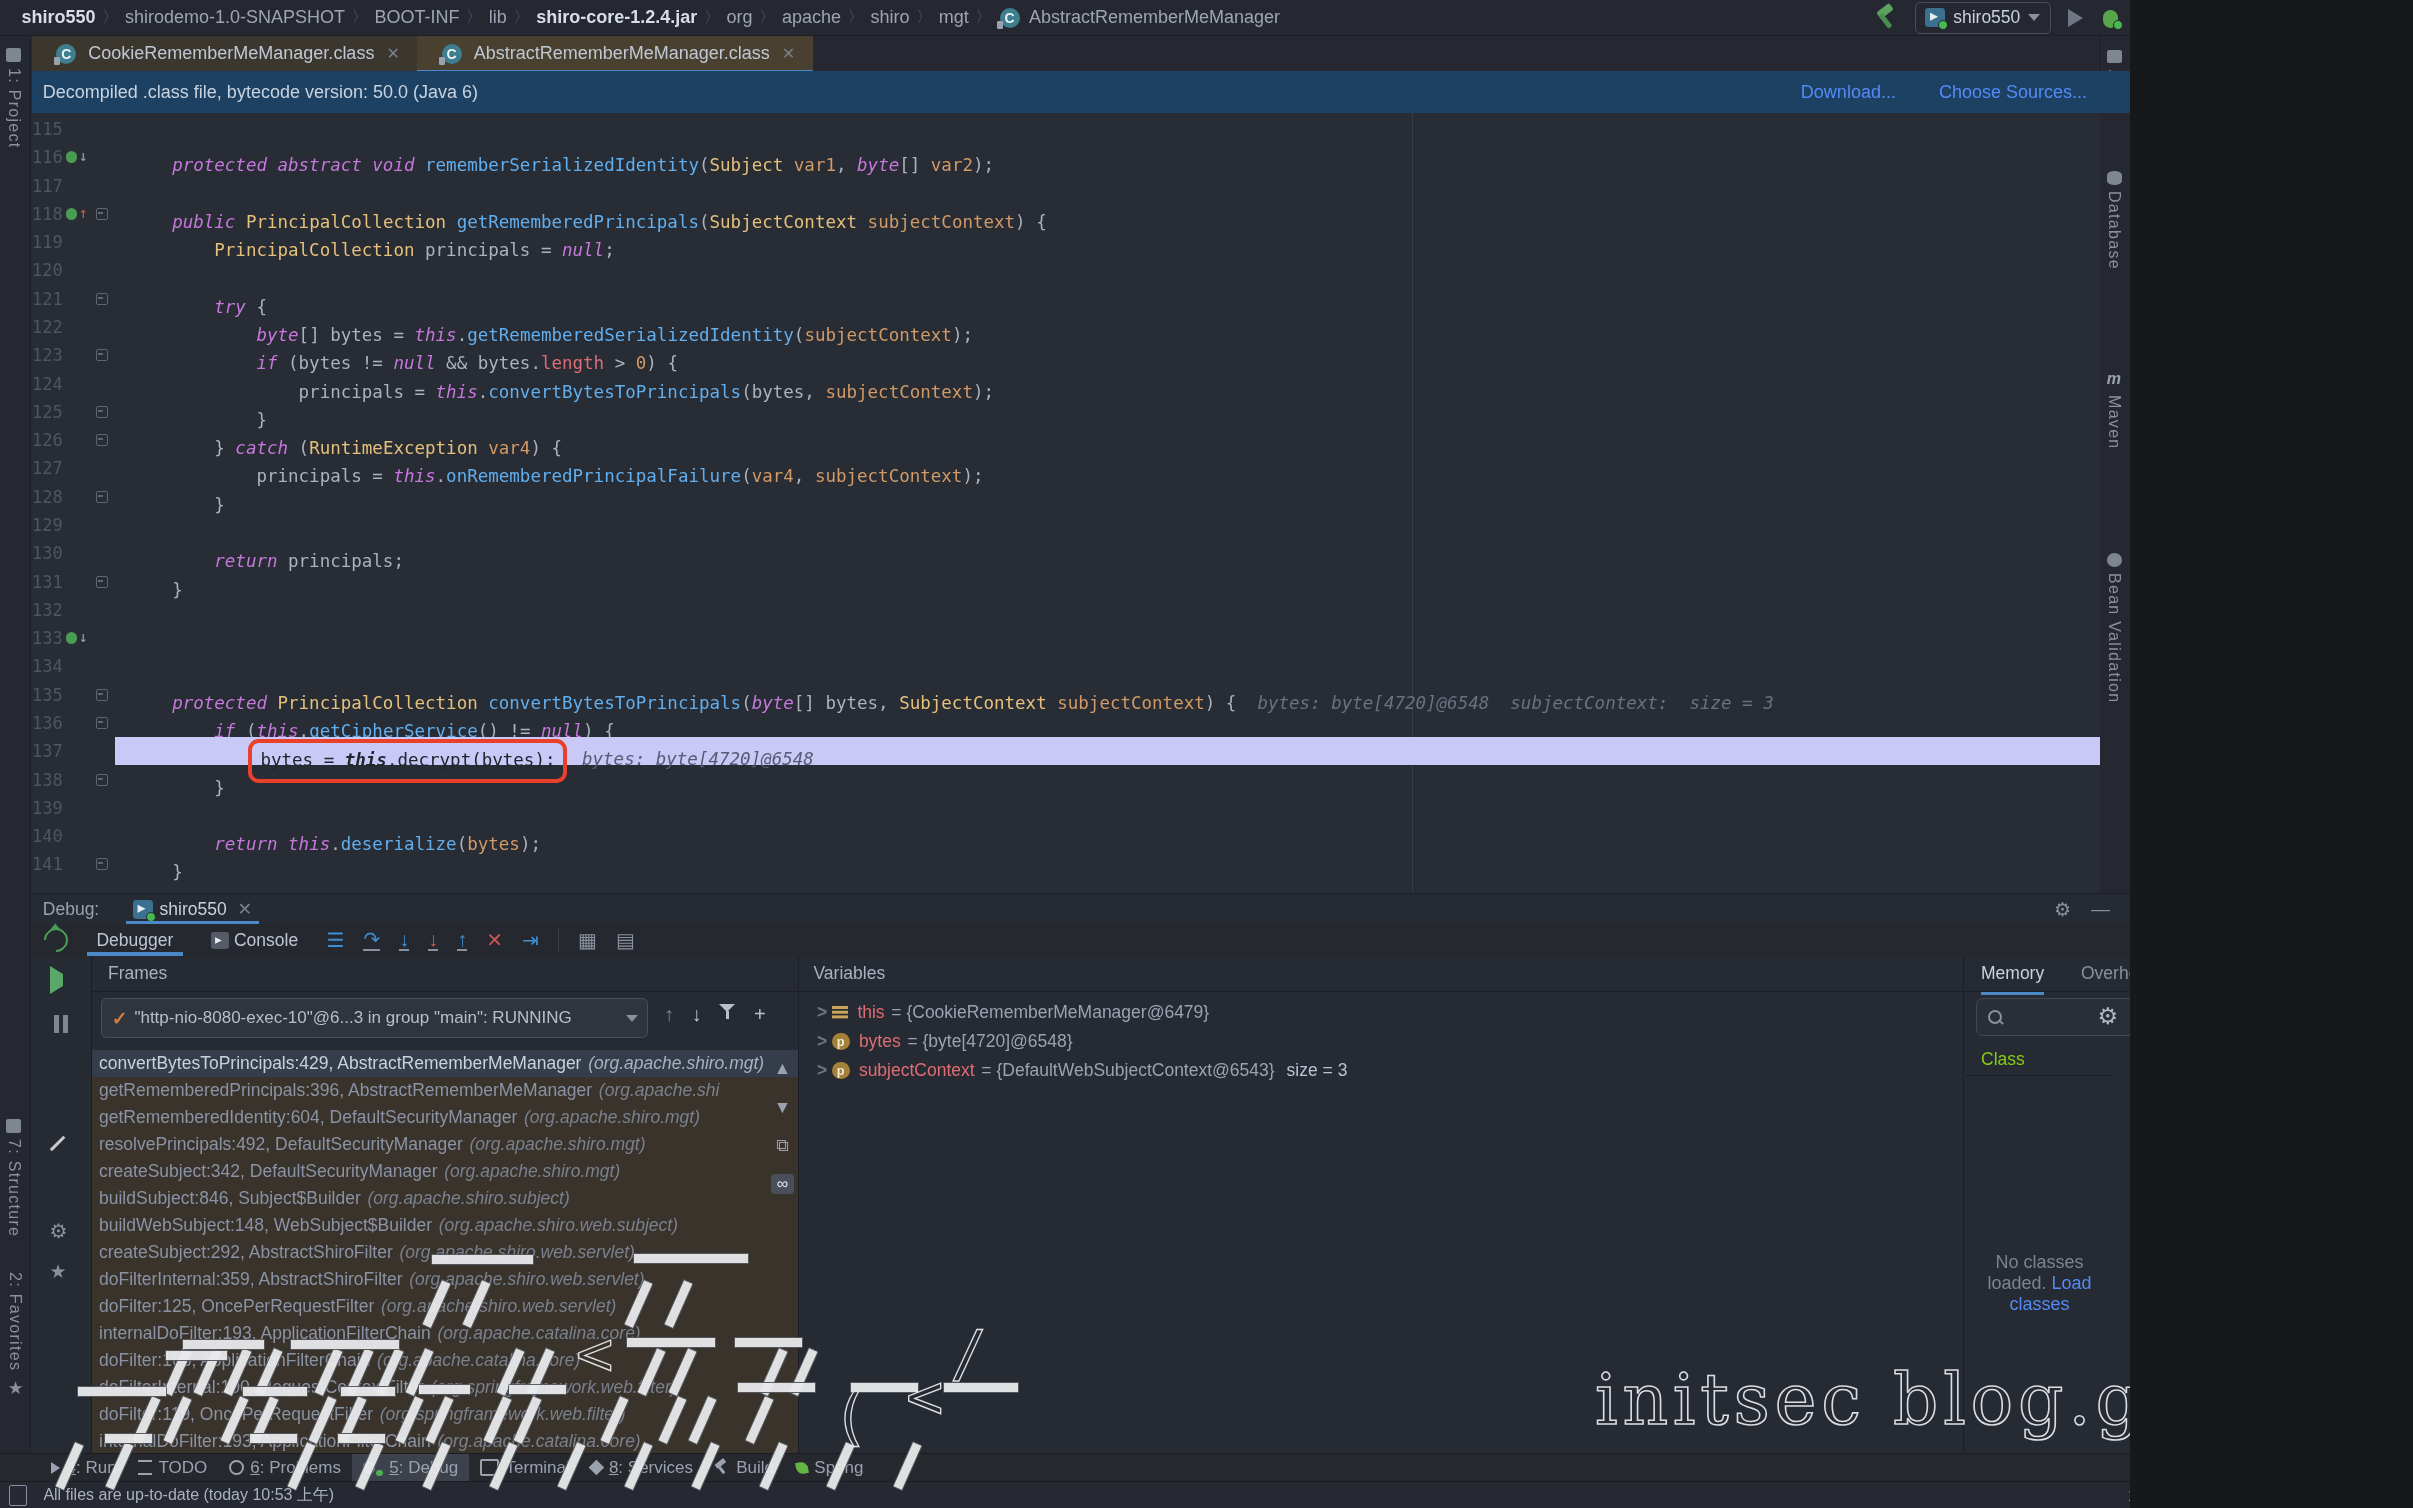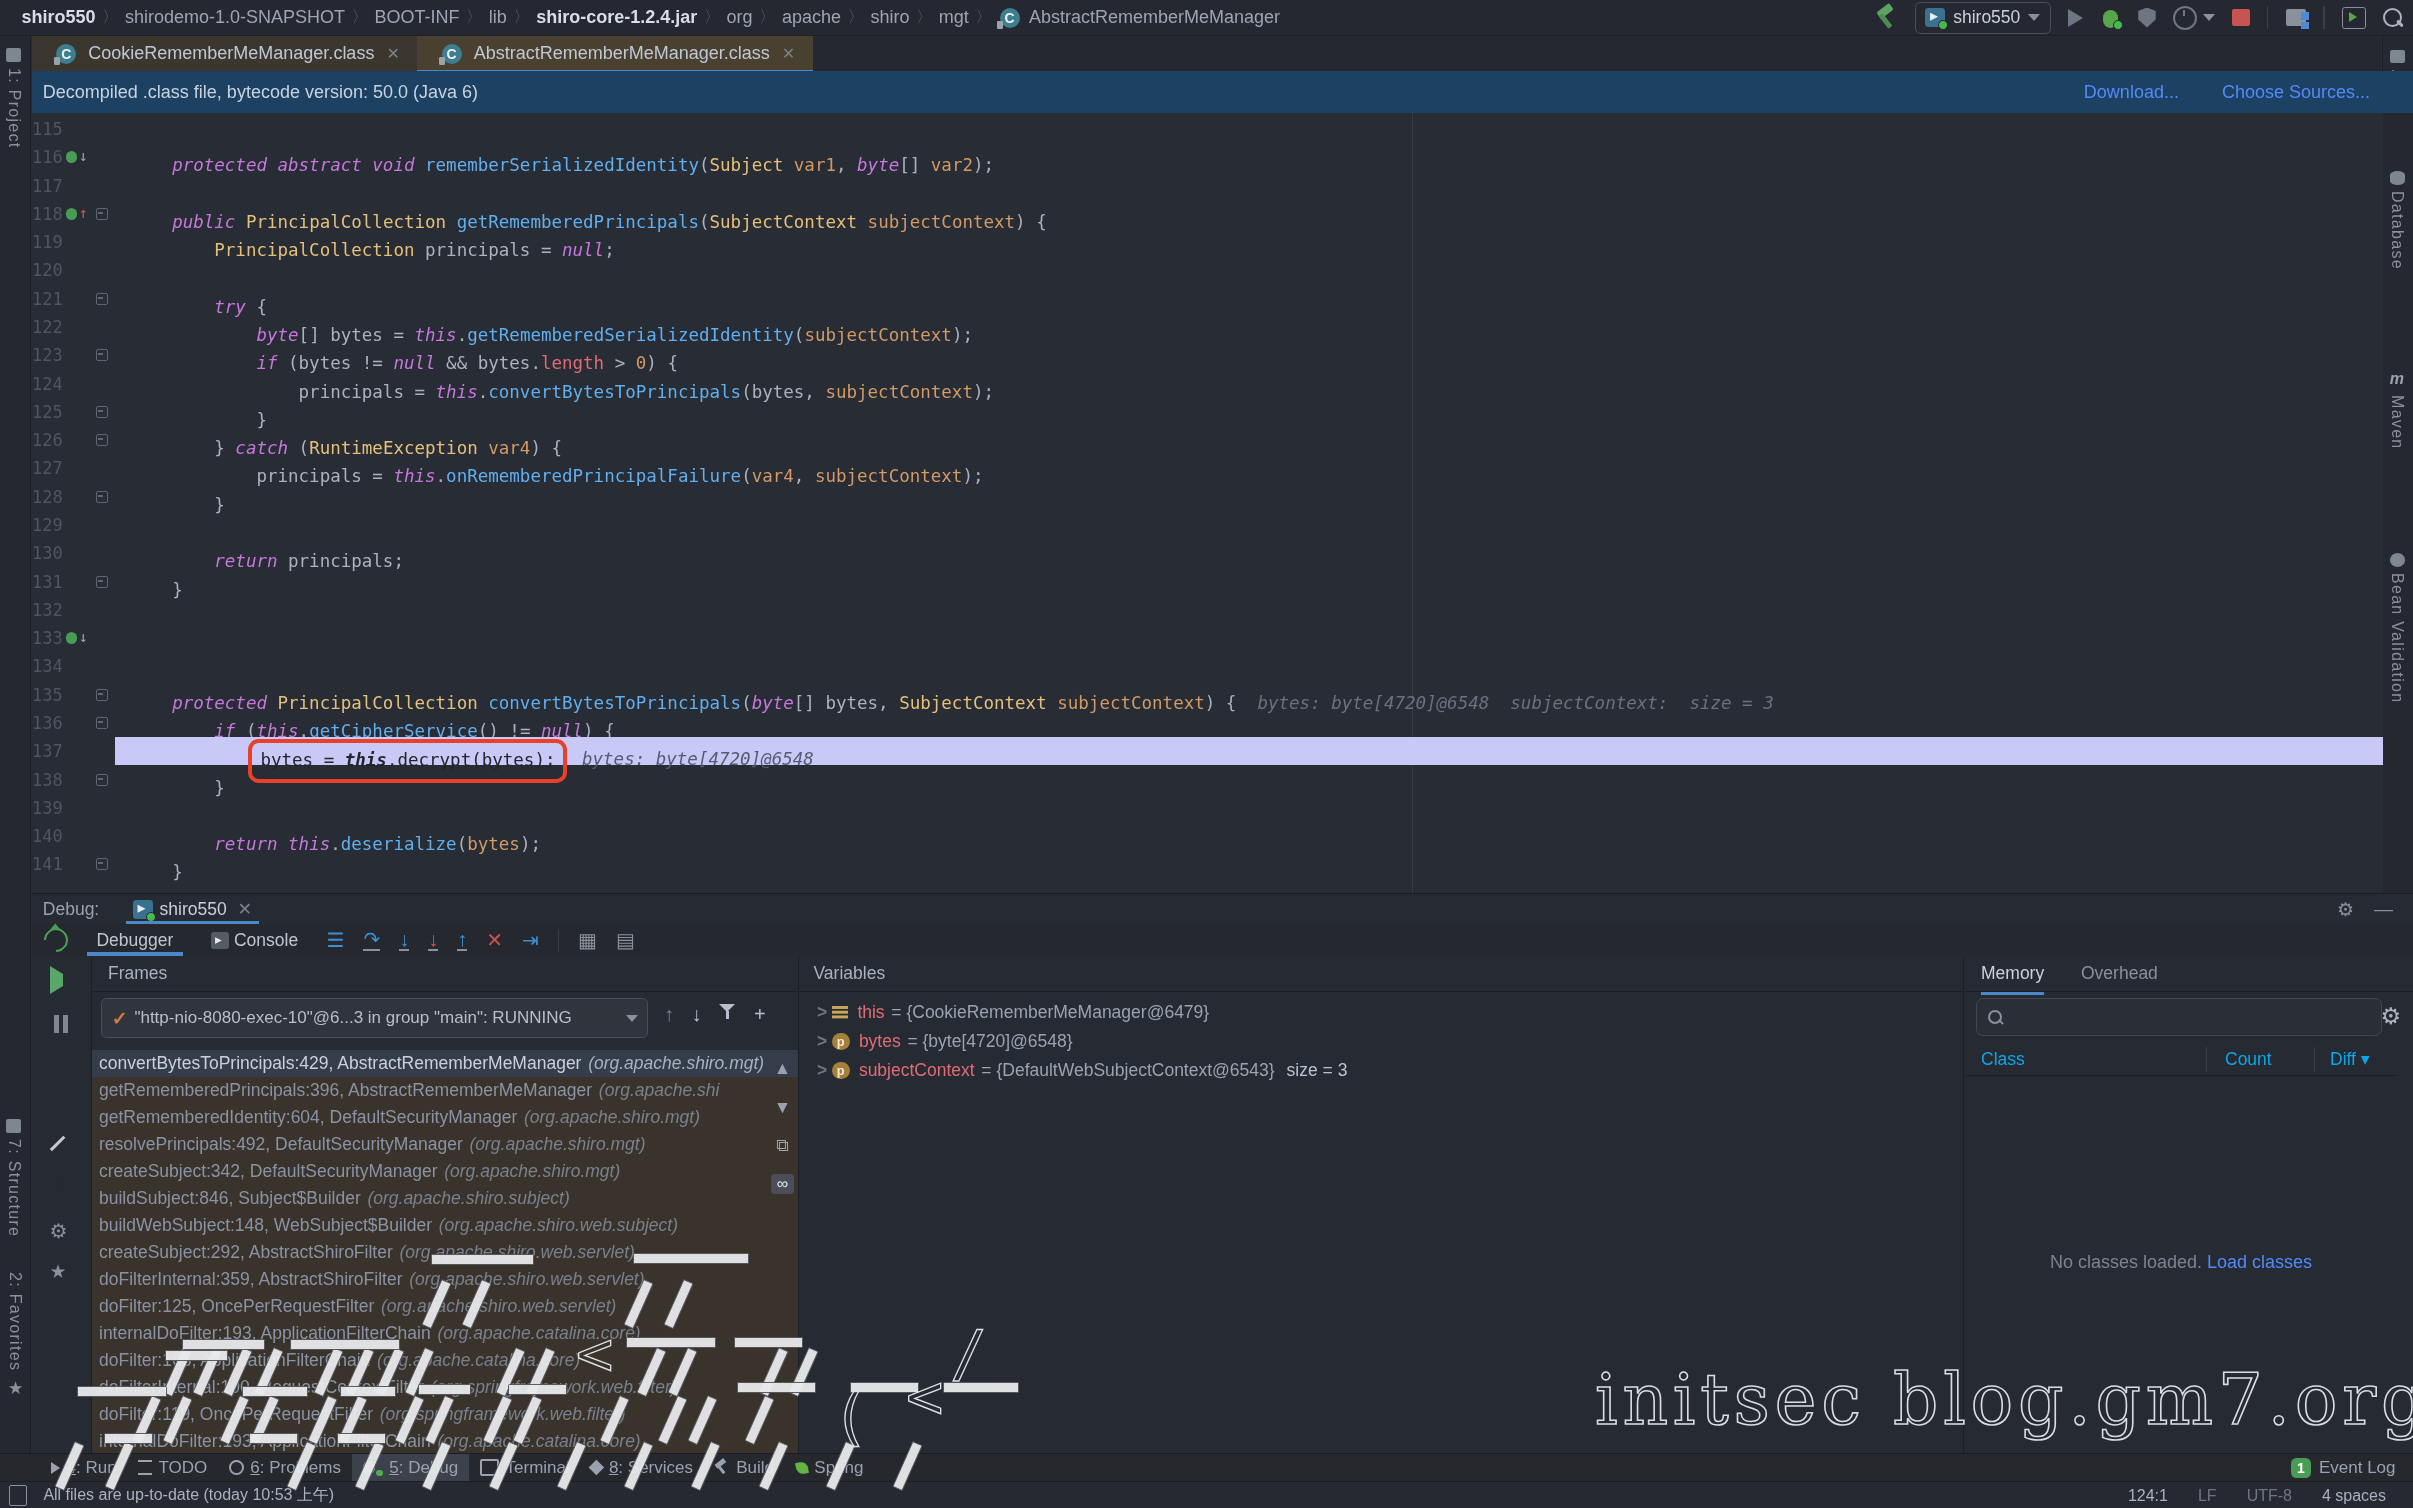--- a/index.html
+++ b/index.html
@@ -1,16 +1,16 @@
 <!DOCTYPE html>
 <html style="font-size:10.8px"><head>
 <meta charset="utf-8">
 <style>
   html,body{margin:0;padding:0;background:#17181c;}
-  #root{position:relative;width:2413px;height:1508px;background:#282C34;overflow:hidden;
+  #root{position:relative;width:2130px;height:1508px;background:#282C34;overflow:hidden;
         font-family:"Liberation Sans",sans-serif;color:#A9B2C0;-webkit-font-smoothing:antialiased;}
   
   #topbar{position:absolute;left:0;top:0;width:2413px;height:35px;background:#262831;border-bottom:1.3px solid #1D1F26;display:flex;align-items:center;}
   #bc{display:flex;align-items:center;padding-left:17.5px;font-size:18px;color:#9DA5B4;white-space:nowrap;}
   .crumb{margin:0 4px;cursor:default;}
   .crumb.bold{color:#D8DEE8;font-weight:bold;}
   .crumb-sep{color:#565D68;font-size:16px;margin:0 2.7px;}
   .cicon{display:inline-block;width:20px;height:20px;border-radius:50%;background:#3E7E8F;color:#EAF3F6;
          font:bold 14px/20px "Liberation Sans",sans-serif;text-align:center;position:relative;margin:0 5.4px 0 6.7px;}
   .cicon::after{content:"";position:absolute;left:-2.7px;bottom:-1.3px;width:6px;height:7.4px;background:#9AA2B0;border-radius:1.3px;}
@@ -137,21 +137,21 @@
   .vval{color:#9AA3B2;margin-left:6.7px;}
   .vextra{color:#B8C4D6;margin-left:12px;}
   
   #memory{position:absolute;left:1933px;top:0;right:0;bottom:0;}
   .mtab{position:absolute;top:0;height:35px;line-height:35px;font-size:17.5px;color:#8A919E;}
   .mtab.active{color:#C9D1DE;border-bottom:4px solid #4A88C7;}
   #memsearch{position:absolute;left:10.8px;top:42px;width:404px;height:36px;background:#2A2E36;border:1.3px solid #43474F;border-radius:6.7px;display:flex;align-items:center;}
   .msmag{position:relative;width:10.8px;height:10.8px;border:2px solid #8A919E;border-radius:50%;margin-left:10.8px;}
   .msmag::after{content:"";position:absolute;left:8px;top:9.4px;width:6px;height:2px;background:#8A919E;transform:rotate(45deg);}
   #memgear{position:absolute;right:12px;top:47px;color:#B0B6C0;font-size:23px;}
-  #memtable{position:absolute;left:0;top:88px;right:16px;height:31px;border-bottom:1.3px solid #1D1F26;font-size:17.5px;color:#0ea5e9;}
+  #memtable{position:absolute;left:0;top:88px;right:16px;height:31px;border-bottom:1.3px solid #1D1F26;font-size:17.5px;color:#84cc16;}
   #memtable .col{position:absolute;top:0;line-height:31px;}
   .colsep{position:absolute;top:2.7px;height:25.6px;width:1.3px;background:#3A3E47;}
   #memempty{position:absolute;left:0;right:16px;top:296px;text-align:center;font-size:18px;color:#7C8391;}
   #memempty a{color:#548AF7;text-decoration:none;}
   
   #bottombar{position:absolute;left:0;top:1453px;width:2413px;height:27px;background:#26282E;border-top:1.3px solid #1B1D22;display:flex;align-items:center;font-size:17px;color:#9AA2B0;}
   .bbitem{display:flex;align-items:center;gap:6.7px;height:27px;padding:0 10.8px;cursor:pointer;white-space:nowrap;}
   .bbitem.active{background:#3C414C;}
   .bbitem u{text-decoration:underline;}
   .greendot{width:6.7px;height:6.7px;border-radius:50%;background:#4CAF50;position:relative;top:5.4px;margin-left:-5.4px;}

